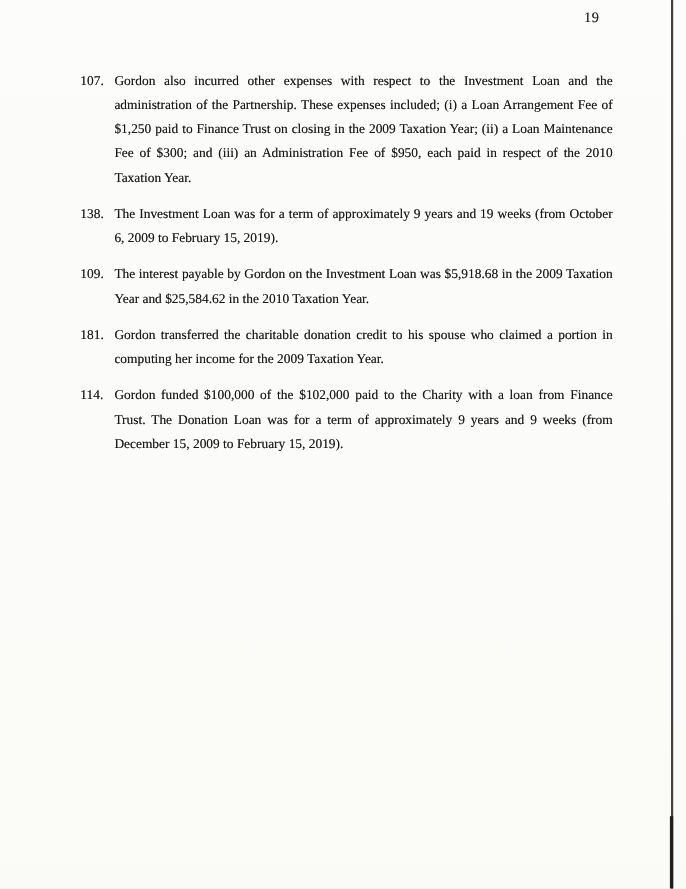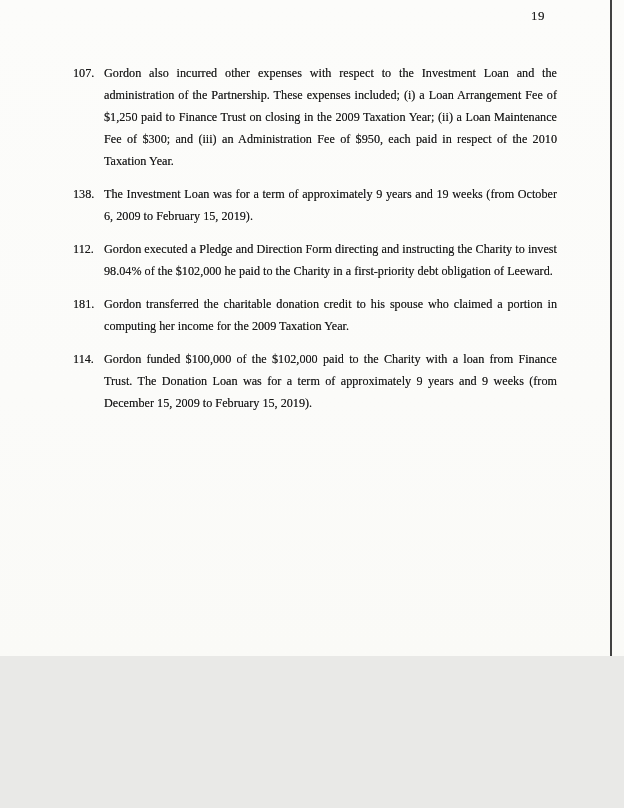--- a/index.html
+++ b/index.html
@@ -3,21 +3,21 @@
 <meta charset="utf-8">
 <style>
   html, body {
     margin: 0;
     padding: 0;
     background: #e9e9e7;
   }
   .page {
     position: relative;
     width: 624px;
-    height: 656px;
+    height: 808px;
     margin: 0 auto;
     background: linear-gradient(180deg, #fcfcfa 0%, #fbfbf9 60%, #fafaf7 100%);
     overflow: hidden;
     font-family: "Liberation Serif", "DejaVu Serif", serif;
     color: #191919;
   }
   .scan-line {
     position: absolute;
     top: 0;
     left: 610px;
@@ -77,22 +77,22 @@
   <div class="content">
     <div class="para">
       <span class="pnum">107.</span>
       <span class="ptext">Gordon also incurred other expenses with respect to the Investment Loan and the administration of the Partnership. These expenses included; (i) a Loan Arrangement Fee of $1,250 paid to Finance Trust on closing in the 2009 Taxation Year; (ii) a Loan Maintenance Fee of $300; and (iii) an Administration Fee of $950, each paid in respect of the 2010 Taxation Year.</span>
     </div>
     <div class="para">
       <span class="pnum">138.</span>
       <span class="ptext">The Investment Loan was for a term of approximately 9 years and 19 weeks (from October 6, 2009 to February 15, 2019).</span>
     </div>
     <div class="para">
-      <span class="pnum">112.</span>
-      <span class="ptext">Gordon executed a Pledge and Direction Form directing and instructing the Charity to invest 98.04% of the $102,000 he paid to the Charity in a first-priority debt obligation of Leeward.</span>
+      <span class="pnum">109.</span>
+      <span class="ptext">The interest payable by Gordon on the Investment Loan was $5,918.68 in the 2009 Taxation Year and $25,584.62 in the 2010 Taxation Year.</span>
     </div>
     <div class="para">
       <span class="pnum">181.</span>
       <span class="ptext">Gordon transferred the charitable donation credit to his spouse who claimed a portion in computing her income for the 2009 Taxation Year.</span>
     </div>
     <div class="para">
       <span class="pnum">114.</span>
       <span class="ptext">Gordon funded $100,000 of the $102,000 paid to the Charity with a loan from Finance Trust. The Donation Loan was for a term of approximately 9 years and 9 weeks (from December 15, 2009 to February 15, 2019).</span>
     </div>
   </div>

